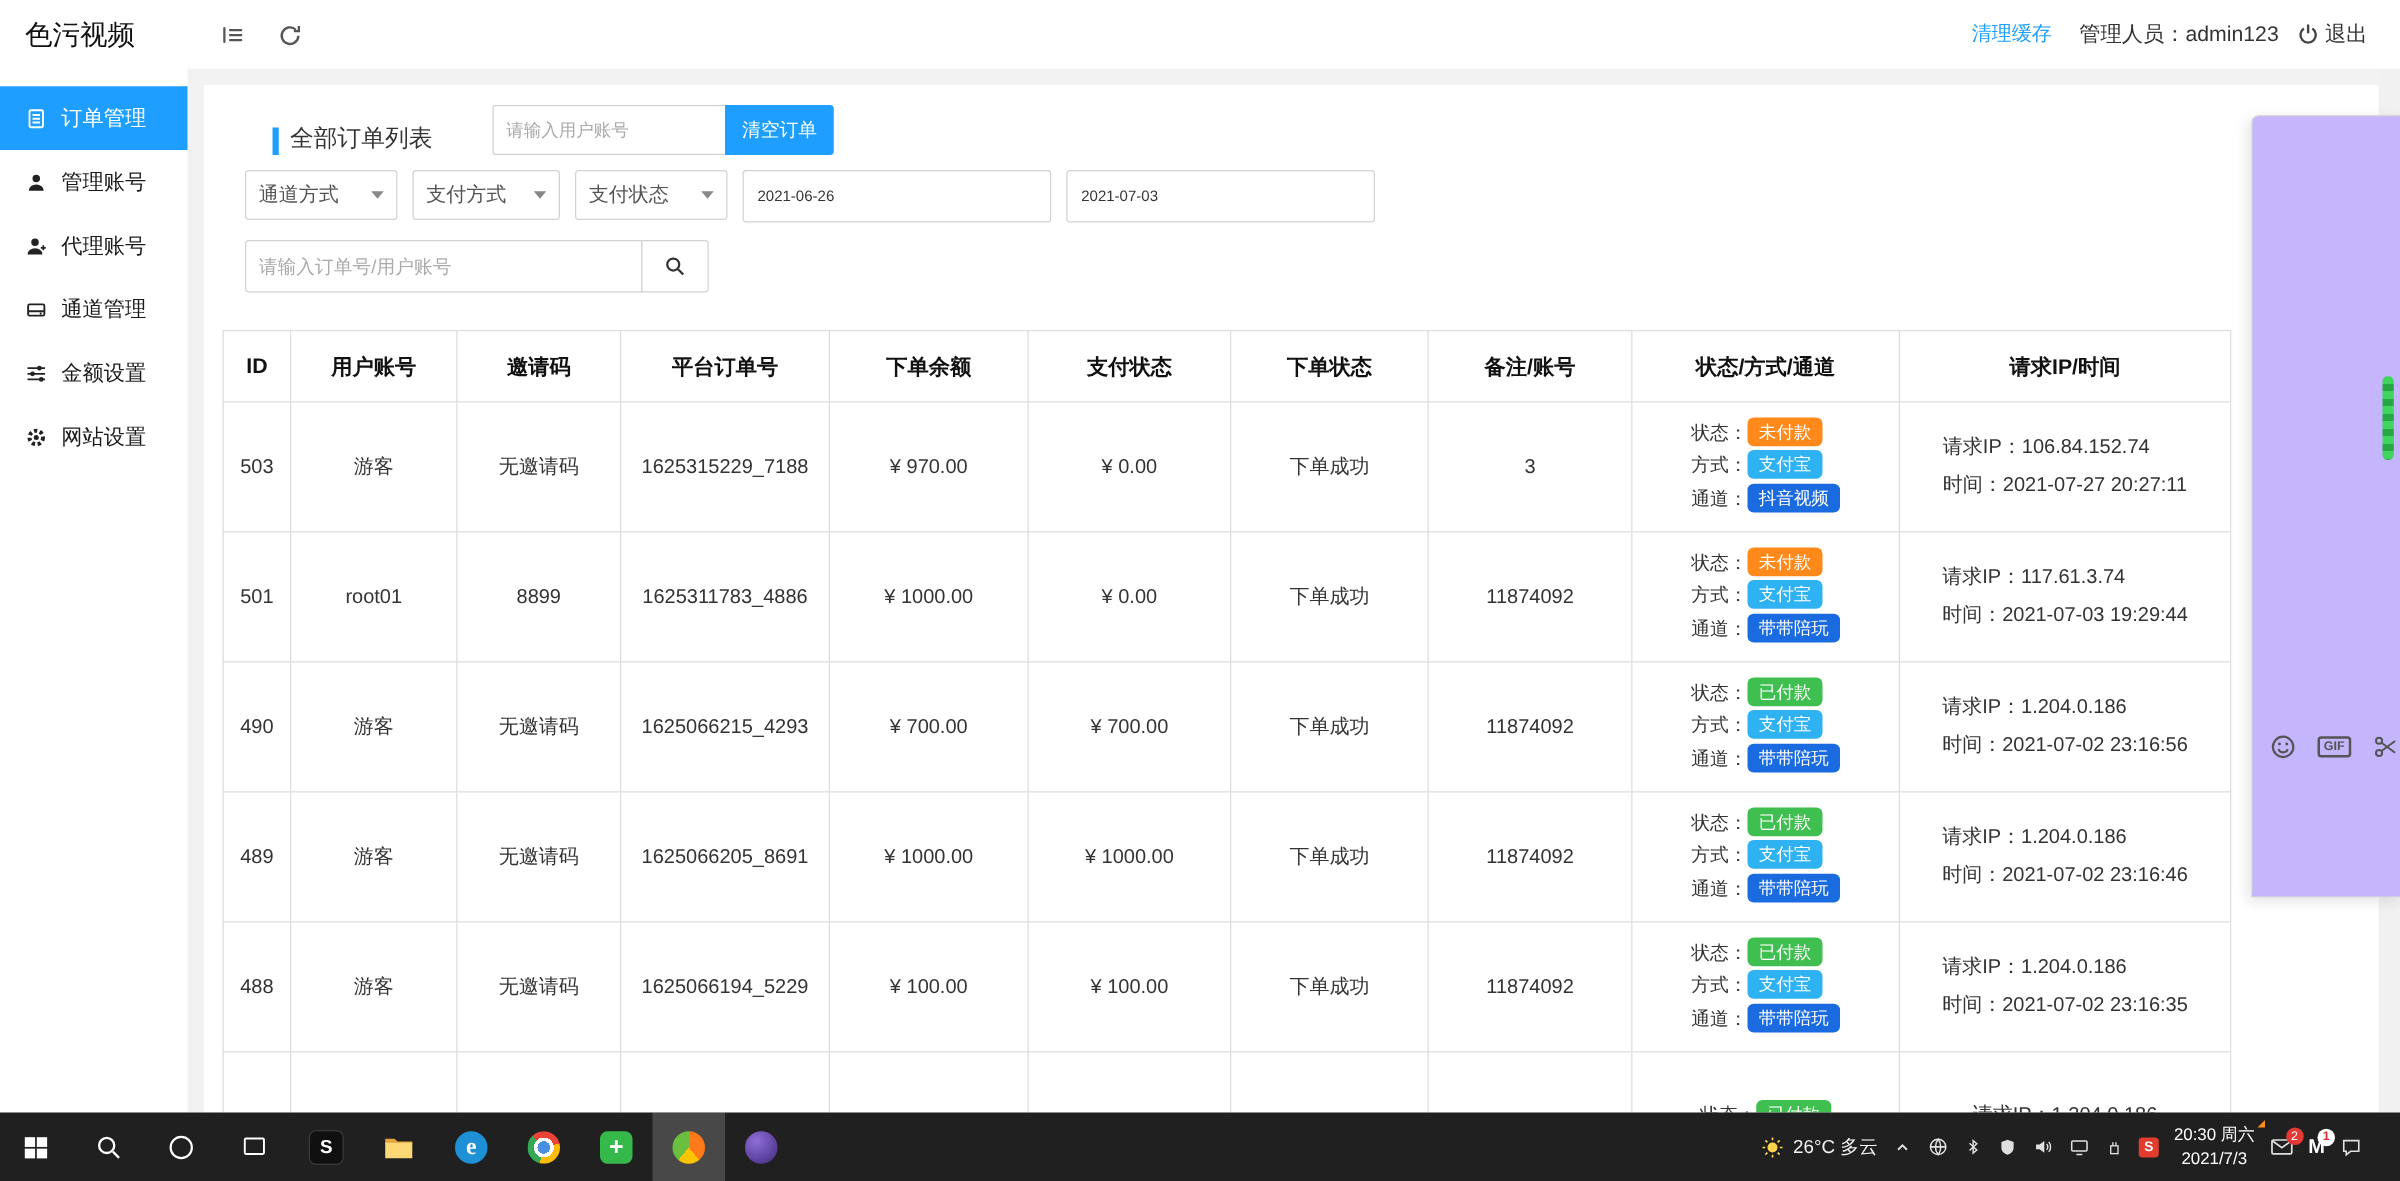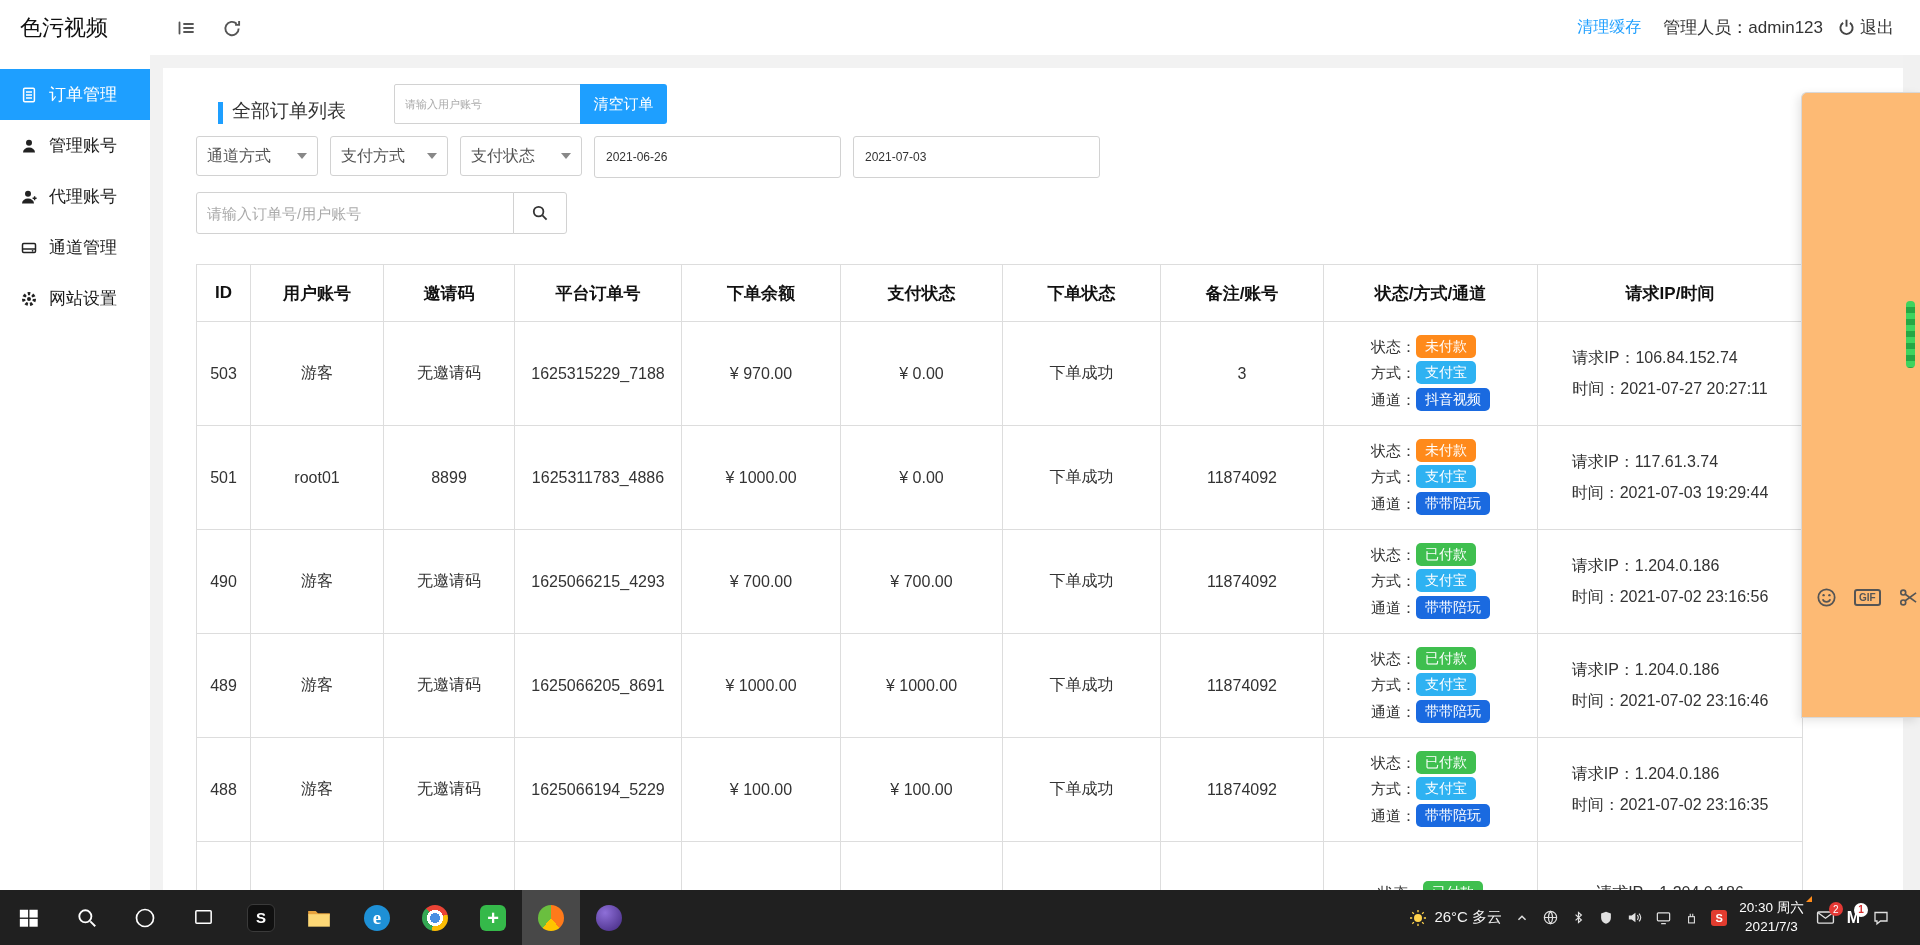--- a/index.html
+++ b/index.html
@@ -25,51 +25,51 @@
   .side-item.active{background:var(--accent);color:#fff}
   .side-item.active .icn{color:#fff}
   
   .main{position:absolute;left:150px;top:55px;right:0;bottom:55px;background:#f2f2f2;}
   .page-scrollbar{position:absolute;right:0;top:55px;bottom:55px;width:17px;background:#f1f1f1;z-index:4}
   .panel{position:absolute;left:13px;top:13px;right:17px;bottom:0;background:#fff;overflow:hidden;}
   .title-row{display:flex;align-items:flex-end;margin:16px 0 0 12px;padding-left:43px;}
   .title-marker{width:5px;height:22px;background:var(--accent);margin-right:9px;}
   .page-title{font-size:19px;color:#333;}
   .mini-input{margin-left:48px;width:165px;height:38px;border:1px solid #d2d2d2;border-radius:2px 0 0 2px;
-    padding:0 10px;font-size:11px;color:#333;outline:none;box-sizing:content-box;}
+    padding:0 10px;font-size:14px;color:#333;outline:none;box-sizing:content-box;}
   .mini-input::placeholder{color:#aaa}
   .btn-primary{margin-left:-1px;width:87px;height:40px;background:var(--accent);color:#fff;border:none;
     border-radius:0 3px 3px 0;font-size:15px;cursor:pointer;font-family:inherit;}
   .filter-row{display:flex;gap:12px;margin:12px 0 0 33px;}
   .select{height:40px;border:1px solid #d2d2d2;border-radius:3px;background:#fff;display:flex;align-items:center;
     justify-content:space-between;padding:0 10px;font-size:16px;color:#555;cursor:pointer;box-sizing:border-box;}
   .sel-w1{width:122px}.sel-w2{width:118px}.sel-w3{width:122px}
   .caret{width:0;height:0;border-left:5px solid transparent;border-right:5px solid transparent;border-top:6px solid #888;}
   .date-input{width:223px;height:40px;border:1px solid #d2d2d2;border-radius:3px;padding:0 11px;font-size:12px;
     color:#333;outline:none;box-sizing:content-box;}
   .search-row{display:flex;margin:14px 0 0 33px;}
   .search-input{width:296px;height:40px;border:1px solid #d2d2d2;border-radius:3px 0 0 3px;padding:0 10px;
     font-size:15px;color:#333;outline:none;box-sizing:content-box;}
   .search-input::placeholder{color:#aaa}
   .btn-search{margin-left:-1px;width:54px;height:42px;background:#fff;border:1px solid #d2d2d2;border-radius:0 3px 3px 0;
     display:flex;align-items:center;justify-content:center;color:#333;cursor:pointer;}
   
-  table.orders{margin:30px 0 0 33px;width:1606px;border-collapse:collapse;table-layout:fixed;}
+  table.orders{margin:30px 0 0 15px;width:1606px;border-collapse:collapse;table-layout:fixed;}
   .orders th{height:54px;font-size:17px;font-weight:bold;color:#111;border:1px solid #ddd;background:#fff;}
   .orders td{height:103px;text-align:center;font-size:16px;color:#333;border:1px solid #ddd;padding:0 4px;overflow:hidden;}
   .stack{display:inline-block;text-align:left;line-height:1.75;}
   .status-line{font-size:15px;color:#333;white-space:nowrap;}
   .badge{display:inline-block;padding:2px 9px;border-radius:5px;color:#fff;font-size:14px;line-height:1.35;vertical-align:1px;}
   .badge-orange{background:var(--badge-orange)}
   .badge-green{background:var(--badge-green)}
   .badge-blue{background:var(--badge-blue)}
   .badge-darkblue{background:var(--badge-dark)}
   .ip-line{font-size:16px;white-space:nowrap;line-height:1.9}
   
-  .chat{position:absolute;right:0;top:92px;width:118px;height:624px;background:#fdba74;border:1px solid #d8d8d8;border-right:none;
+  .chat{position:absolute;right:0;top:92px;width:118px;height:624px;background:#c4b5fd;border:1px solid #d8d8d8;border-right:none;
     border-top-left-radius:6px;box-shadow:-3px 3px 10px rgba(0,0,0,.10);z-index:10;overflow:hidden;margin-left:47px;}
   .chat-scrollthumb{position:absolute;right:5px;top:208px;width:9px;height:67px;border-radius:4px;cursor:pointer;
     background:repeating-linear-gradient(180deg,#3ed45e 0 6px,#25a844 6px 12px);}
   .chat-tools{position:absolute;left:14px;top:494px;display:flex;align-items:center;gap:17px;color:#555;}
   .gif-chip{border:2px solid #555;border-radius:3px;font-size:10px;font-weight:bold;padding:1px 3px;color:#555;cursor:pointer}
   
   .taskbar{position:absolute;left:0;right:0;bottom:0;height:55px;background:#202020;display:flex;align-items:stretch;z-index:20;color:#e8e8e8;}
   .tb-btn{width:58px;display:flex;align-items:center;justify-content:center;cursor:pointer;}
   .tb-btn.active{background:rgba(255,255,255,.18);}
   .appicon{width:26px;height:26px;border-radius:6px;display:flex;align-items:center;justify-content:center;font-weight:bold;color:#fff;}
@@ -151,20 +151,31 @@
   </div>
   <div class="side-item">
     <span class="icn">
       <svg width="18" height="18" viewBox="0 0 18 18">
           <rect x="2.5" y="4.5" width="13" height="9" rx="1.2" fill="none" stroke="currentColor" stroke-width="1.5"></rect>
           <path d="M2.5 10h13" stroke="currentColor" stroke-width="1.5"></path>
           <circle cx="12.6" cy="11.8" r="0.9" fill="currentColor"></circle>
         </svg>
       </span>
     <span>通道管理</span>
+  </div>
+  <div class="side-item">
+    <span class="icn">
+      <svg width="18" height="18" viewBox="0 0 18 18">
+          <path d="M2 4.5h14M2 9h14M2 13.5h14" stroke="currentColor" stroke-width="1.4"></path>
+          <circle cx="11.5" cy="4.5" r="1.9" fill="currentColor"></circle>
+          <circle cx="6" cy="9" r="1.9" fill="currentColor"></circle>
+          <circle cx="13" cy="13.5" r="1.9" fill="currentColor"></circle>
+        </svg>
+      </span>
+    <span>金额设置</span>
   </div>
   <div class="side-item">
     <span class="icn">
       <svg width="18" height="18" viewBox="0 0 18 18">
           <circle cx="9" cy="9" r="5.4" fill="none" stroke="currentColor" stroke-width="3.2" stroke-dasharray="2.6 2.1"></circle>
           <circle cx="9" cy="9" r="2" fill="currentColor"></circle>
         </svg>
       </span>
     <span>网站设置</span>
   </div>

